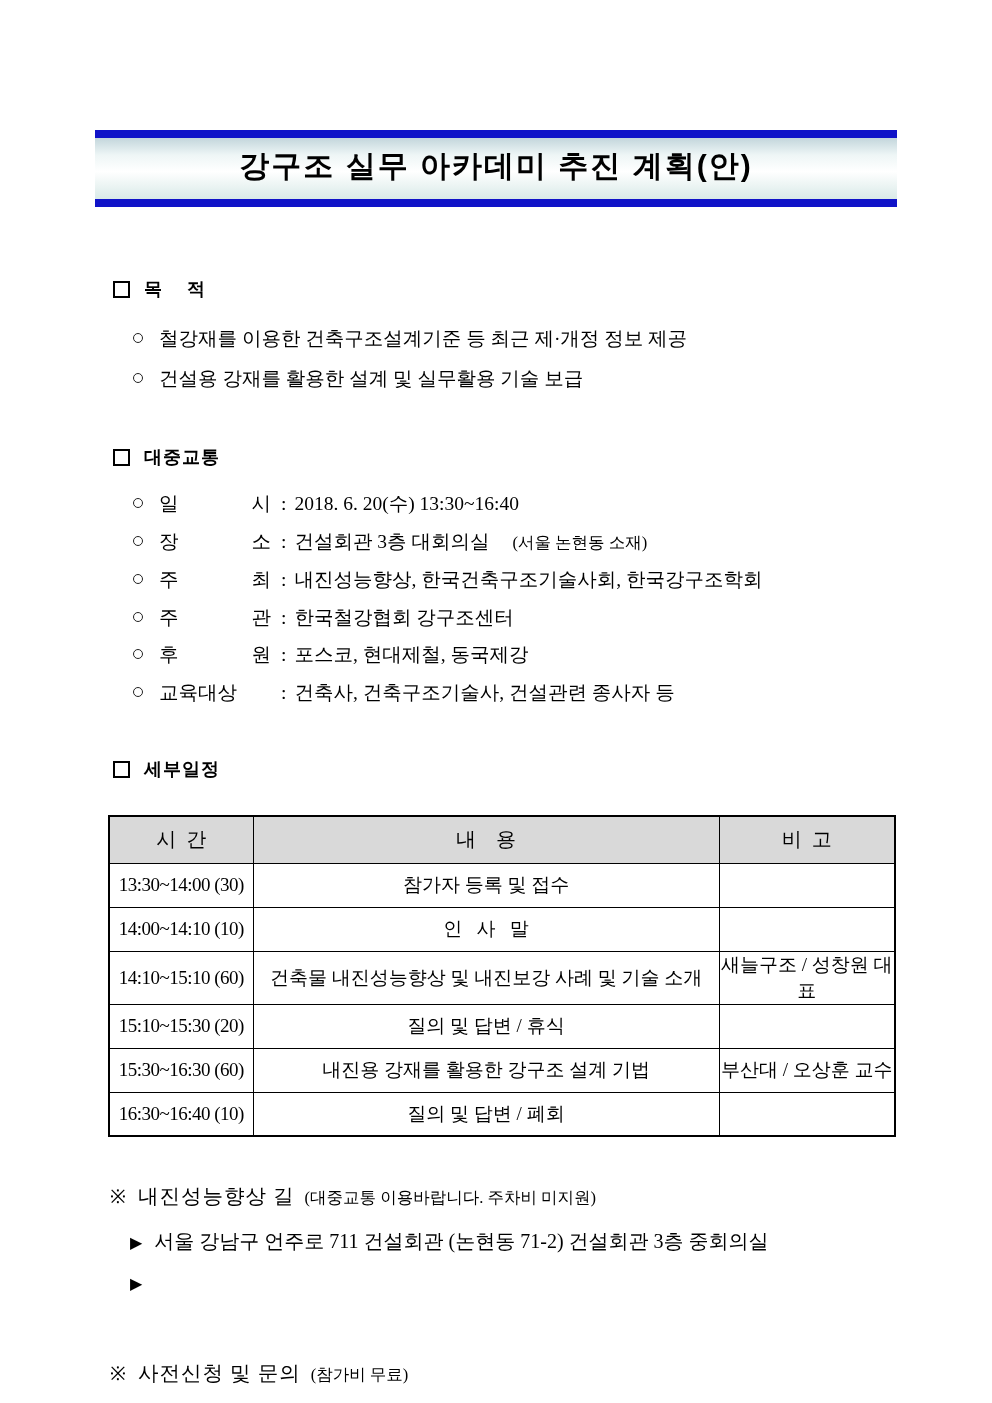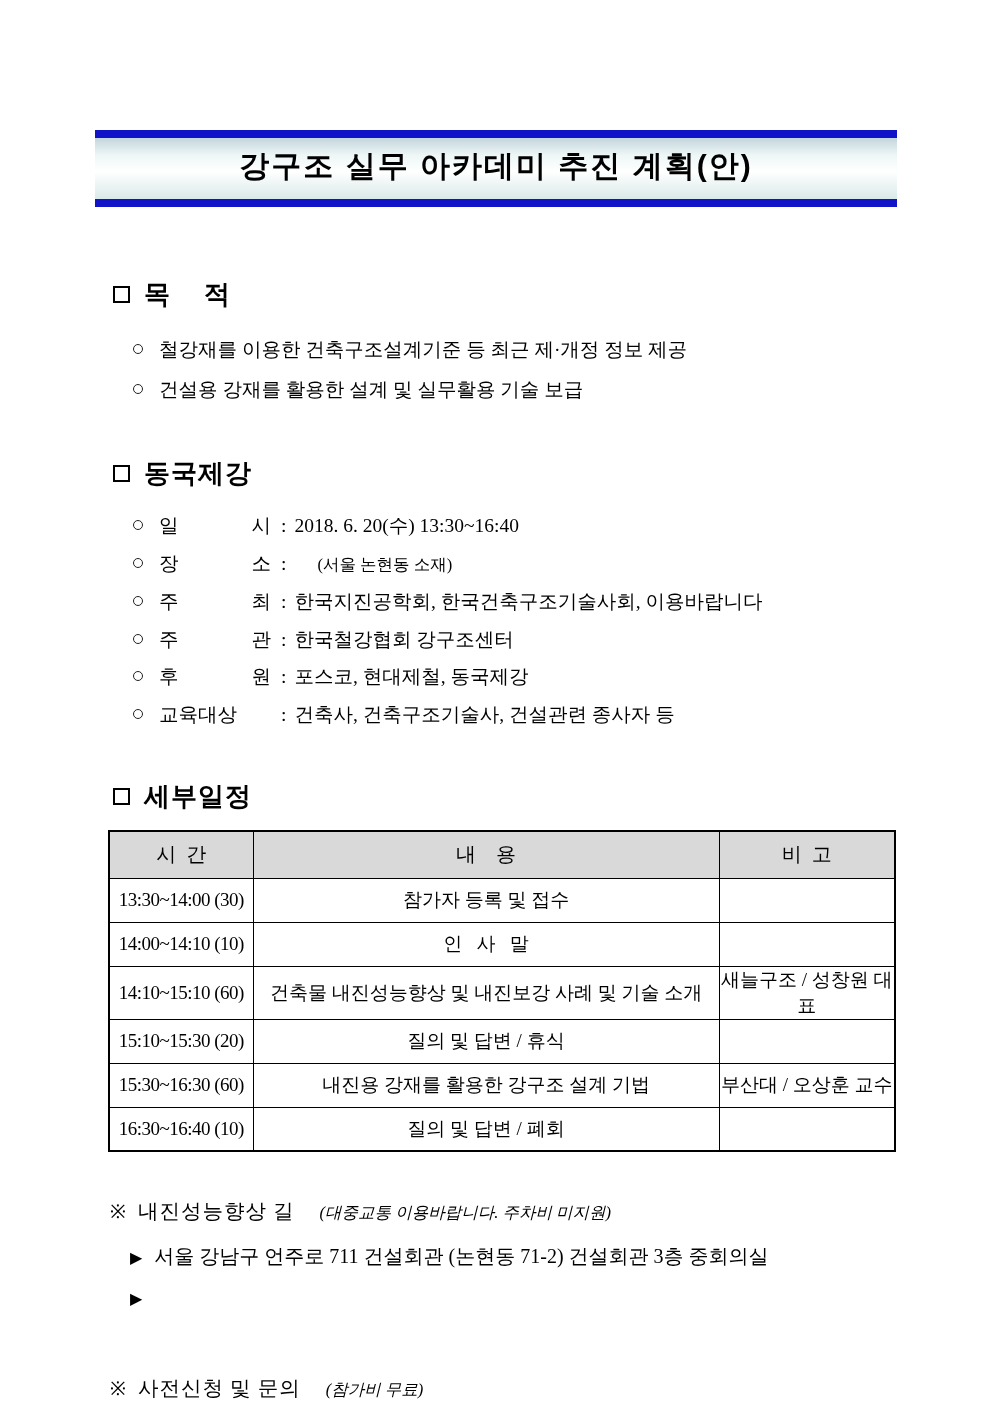--- a/index.html
+++ b/index.html
@@ -31,21 +31,21 @@
     letter-spacing: 2px;
     white-space: pre-wrap;
   }
 
   
   .sec-heading {
     display: flex;
     align-items: center;
     font-family: "Liberation Sans", sans-serif;
     font-weight: bold;
-    font-size: 26px;
+    font-size: 18px;
     margin-left: 18px;
   }
   .sq-icon {
     display: inline-block;
     width: 17px;
     height: 17px;
     border: 2px solid #000;
     margin-right: 14px;
     flex: 0 0 auto;
   }
@@ -91,21 +91,21 @@
   }
   .kv-colon { margin: 0 8px 0 10px; }
   .kv-value { white-space: pre-wrap; }
   .small-note { font-size: 16.5px; margin-left: 23px; }
 
   
   .section-schedule { margin-bottom: 42px; }
   table.schedule {
     border-collapse: collapse;
     width: 786px;
-    margin: 16px 0 0 13px;
+    margin: 34px 0 0 13px;
     table-layout: fixed;
   }
   table.schedule th, table.schedule td {
     border: 1.5px solid #000;
     text-align: center;
     vertical-align: middle;
     white-space: pre-wrap;
     overflow: hidden;
   }
   table.schedule { border: 2.5px solid #000; }
@@ -125,21 +125,21 @@
   
   .note-block { margin-left: 15px; }
   .note-head {
     display: flex;
     align-items: baseline;
     font-size: 20.5px;
     line-height: 34px;
   }
   .ref-mark { margin-right: 12px; font-size: 19px; }
   .note-title { letter-spacing: 1px; }
-  .note-head .small-note { margin-left: 25px; font-style: italic; }
+  .note-head .small-note { margin-left: 10px; }
   .note-items { list-style: none; margin: 6px 0 0 20px; }
   .note-items li, .tel-line {
     display: flex;
     align-items: baseline;
     font-size: 20px;
     line-height: 41px;
     white-space: pre-wrap;
   }
   .pointer-icon {
     font-family: "DejaVu Sans", sans-serif;
@@ -171,50 +171,51 @@
       <li>
         <span class="circ-icon"></span>
         <span>건설용 강재를 활용한 설계 및 실무활용 기술 보급</span>
       </li>
     </ul>
   </section>
 
   <section class="section-overview">
     <div class="sec-heading">
       <span class="sq-icon"></span>
-      <span class="sec-heading-text">동국제강</span>
+      <span class="sec-heading-text">대중교통</span>
     </div>
     <ul class="kv-list">
       <li>
         <span class="circ-icon"></span>
         <span class="kv-label">
             <span>일</span>
             <span>시</span>
           </span>
         <span class="kv-colon">:</span>
         <span class="kv-value">2018. 6. 20(수) 13:30~16:40</span>
         <span class="small-note"></span>
       </li>
       <li>
         <span class="circ-icon"></span>
         <span class="kv-label">
             <span>장</span>
             <span>소</span>
           </span>
         <span class="kv-colon">:</span>
+        <span class="kv-value">건설회관 3층 대회의실</span>
         <span class="small-note">(서울 논현동 소재)</span>
       </li>
       <li>
         <span class="circ-icon"></span>
         <span class="kv-label">
             <span>주</span>
             <span>최</span>
           </span>
         <span class="kv-colon">:</span>
-        <span class="kv-value">한국지진공학회, 한국건축구조기술사회, 이용바랍니다</span>
+        <span class="kv-value">내진성능향상, 한국건축구조기술사회, 한국강구조학회</span>
         <span class="small-note"></span>
       </li>
       <li>
         <span class="circ-icon"></span>
         <span class="kv-label">
             <span>주</span>
             <span>관</span>
           </span>
         <span class="kv-colon">:</span>
         <span class="kv-value">한국철강협회 강구조센터</span>

